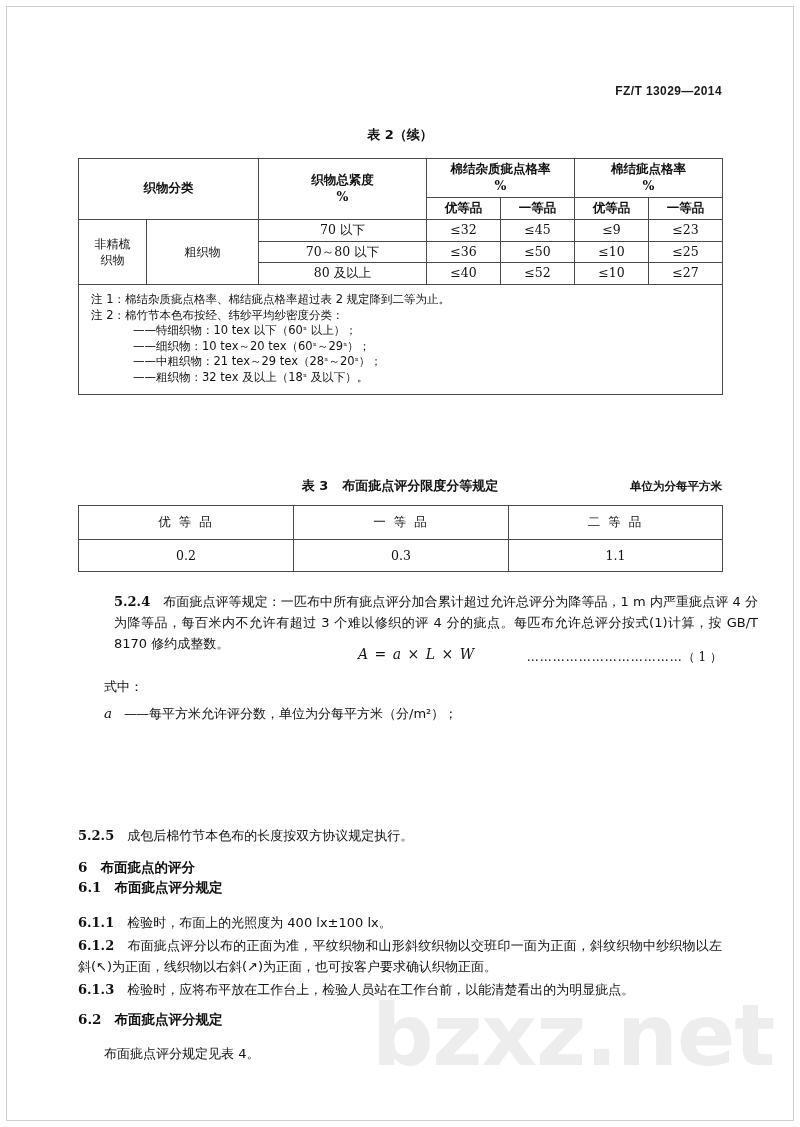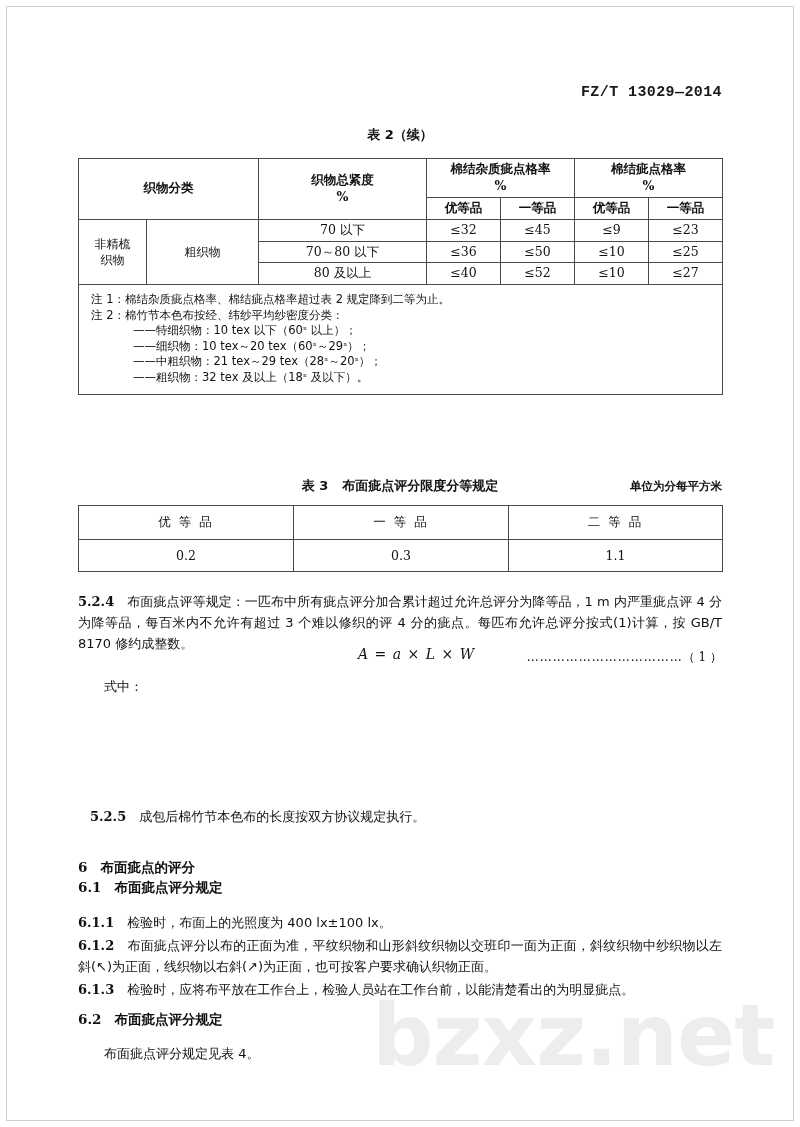--- a/index.html
+++ b/index.html
@@ -34,23 +34,23 @@
     top: 0;
     width: 644px;
     color: #111;
   }
 
   
   .doc-header {
     position: absolute;
     right: 0;
     top: 84px;
-    font-family: Liberation Mono, monospace;
+    font-family: Liberation Sans, sans-serif;
     font-weight: bold;
-    font-size: 15px;
+    font-size: 12px;
     letter-spacing: 0.4px;
     color: #1a1a1a;
     white-space: nowrap;
   }
 
   
   .tbl-caption {
     text-align: center;
     font-size: 13px;
     font-weight: bold;
@@ -280,39 +280,42 @@
           </tr>
           <tr>
             <td class="num-cell">0.2</td>
             <td class="num-cell">0.3</td>
             <td class="num-cell">1.1</td>
           </tr>
         </tbody>
       </table>
     </div>
 
-    <div class="para" style="top:591px;">
+    <div class="para" style="top:591px;margin-left:36px;">
       <span class="idx">5.2.4</span><span class="gapm"></span><span>布面疵点评等规定：一匹布中所有疵点评分加合累计超过允许总评分为降等品，1 m 内严重疵点评 4 分为降等品，每百米内不允许有超过 3 个难以修织的评 4 分的疵点。每匹布允许总评分按式(1)计算，按 GB/T 8170 修约成整数。</span>
     </div>
 
     <div class="formula-row">
       <div class="formula">
         <span>A</span><span class="op">&nbsp;=&nbsp;</span><span>a</span><span class="op">&nbsp;×&nbsp;</span><span>L</span><span class="op">&nbsp;×&nbsp;</span><span>W</span>
       </div>
       <div class="eqnum">
         <span class="dots">………………………………</span><span>（ 1 ）</span>
       </div>
     </div>
 
     <div class="shizhong">式中：</div>
 
     <div class="deflist">
-    </div>
-
-    <div class="para" style="top:806px;margin-left:12px;">
+      <div class="defrow">
+        <span class="sym">a</span><span class="emdash">——</span><span>每平方米允许评分数，单位为分每平方米（分/m²）；</span>
+      </div>
+    </div>
+
+    <div class="para" style="top:825px;">
       <span class="idx">5.2.5</span><span class="gapm"></span><span>成包后棉竹节本色布的长度按双方协议规定执行。</span>
     </div>
 
     <div class="sec-h" style="top:843px;margin-top:16px;">
       <span class="idx">6</span><span class="gapm"></span><span>布面疵点的评分</span>
     </div>
 
     <div class="sec-h" style="top:879px;">
       <span class="idx">6.1</span><span class="gapm"></span><span>布面疵点评分规定</span>
     </div>

